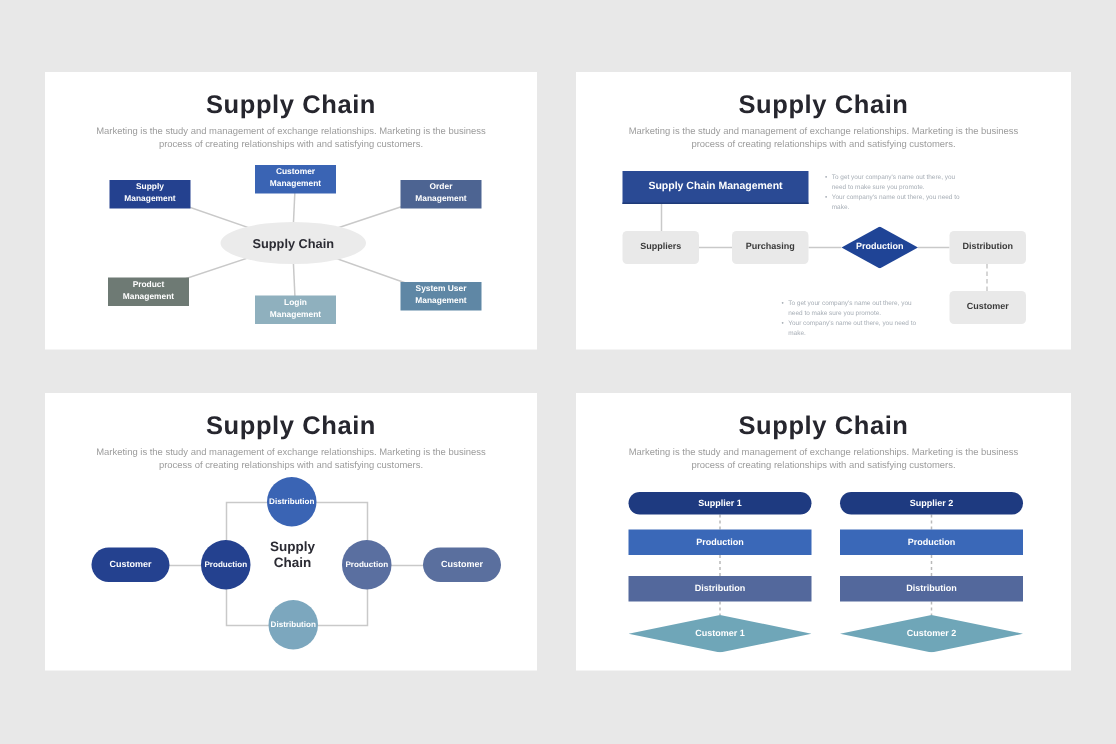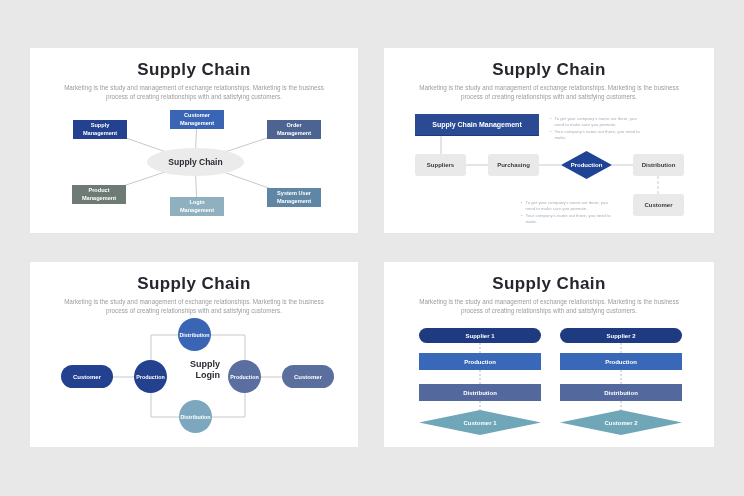--- a/index.html
+++ b/index.html
@@ -37,21 +37,21 @@
   .s2-diamond{left:177px;top:103px;width:51px;height:28px;background:#1f4496;
     font-size:6px;clip-path:polygon(50% 0,100% 50%,50% 100%,0 50%);}
   .bullets{position:absolute;z-index:2;width:194px;transform:scale(.5);
     transform-origin:0 0;font-size:8.6px;line-height:1.5;color:#a6adb5;
     margin:0;padding:0;list-style:none;}
   .bullets li{padding-left:9px;position:relative;}
   .bullets li::before{content:"•";position:absolute;left:0;top:0;}
   
   .s3-circle{width:33px;height:33px;border-radius:50%;font-size:5.4px;white-space:nowrap;}
   .s3-pill{width:52px;height:23px;border-radius:12px;font-size:6px;}
-  .s3-center{position:absolute;z-index:2;left:140px;top:97px;width:50px;text-align:right;
+  .s3-center{position:absolute;z-index:2;left:140px;top:97px;width:50px;text-align:center;
     font-weight:800;font-size:9px;line-height:1.2;color:#2b2b33;}
   
   .s4-pill{width:122px;height:15px;border-radius:8px;font-size:6px;background:#1e3a80;}
   .s4-box{width:122px;height:17px;font-size:6px;}
   .s4-royal{background:#3a68b8;}
   .s4-slate{background:#53689c;}
   .s4-diamond{width:122px;height:25px;background:#6fa6b8;font-size:6px;
     clip-path:polygon(50% 0,100% 50%,50% 100%,0 50%);}
 </style>
 </head>
@@ -117,21 +117,21 @@
         <polyline points="121,115 121,73 166,73"></polyline>
         <polyline points="215,115 215,73 166,73"></polyline>
         <polyline points="121,115 121,155 166,155"></polyline>
         <polyline points="215,115 215,155 166,155"></polyline>
         <line x1="57" y1="115" x2="121" y2="115"></line>
         <line x1="215" y1="115" x2="278" y2="115"></line>
       </g>
     </svg>
     <div class="s3-center">
       <div>Supply</div>
-      <div>Login</div>
+      <div>Chain</div>
     </div>
     <div class="shape s3-circle c-royal" style="left:148px;top:56px;">Distribution</div>
     <div class="shape s3-circle c-navy" style="left:104px;top:98px;">Production</div>
     <div class="shape s3-circle" style="left:198px;top:98px;background:#5a6fa0;">Production</div>
     <div class="shape s3-circle" style="left:149px;top:138px;background:#7ca7be;">Distribution</div>
     <div class="shape s3-pill c-navy" style="left:31px;top:103px;">Customer</div>
     <div class="shape s3-pill" style="left:252px;top:103px;background:#5a6f9e;">Customer</div>
   </div>
 
   <div class="slide" style="left:384px;top:262px;width:330px;height:185px;">

